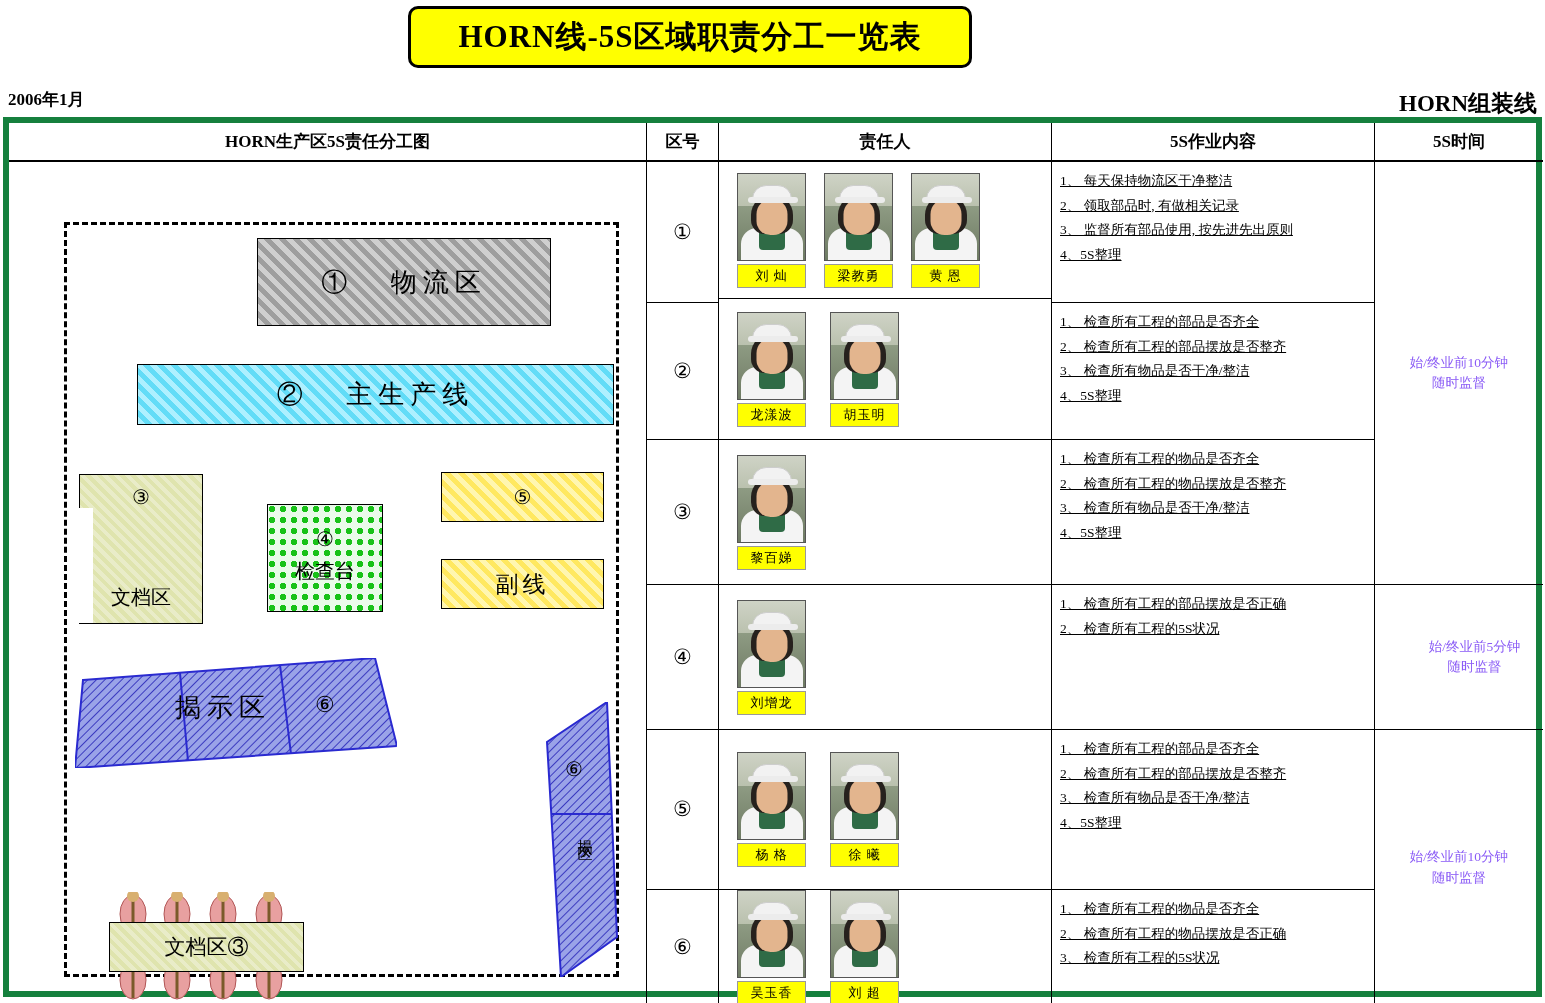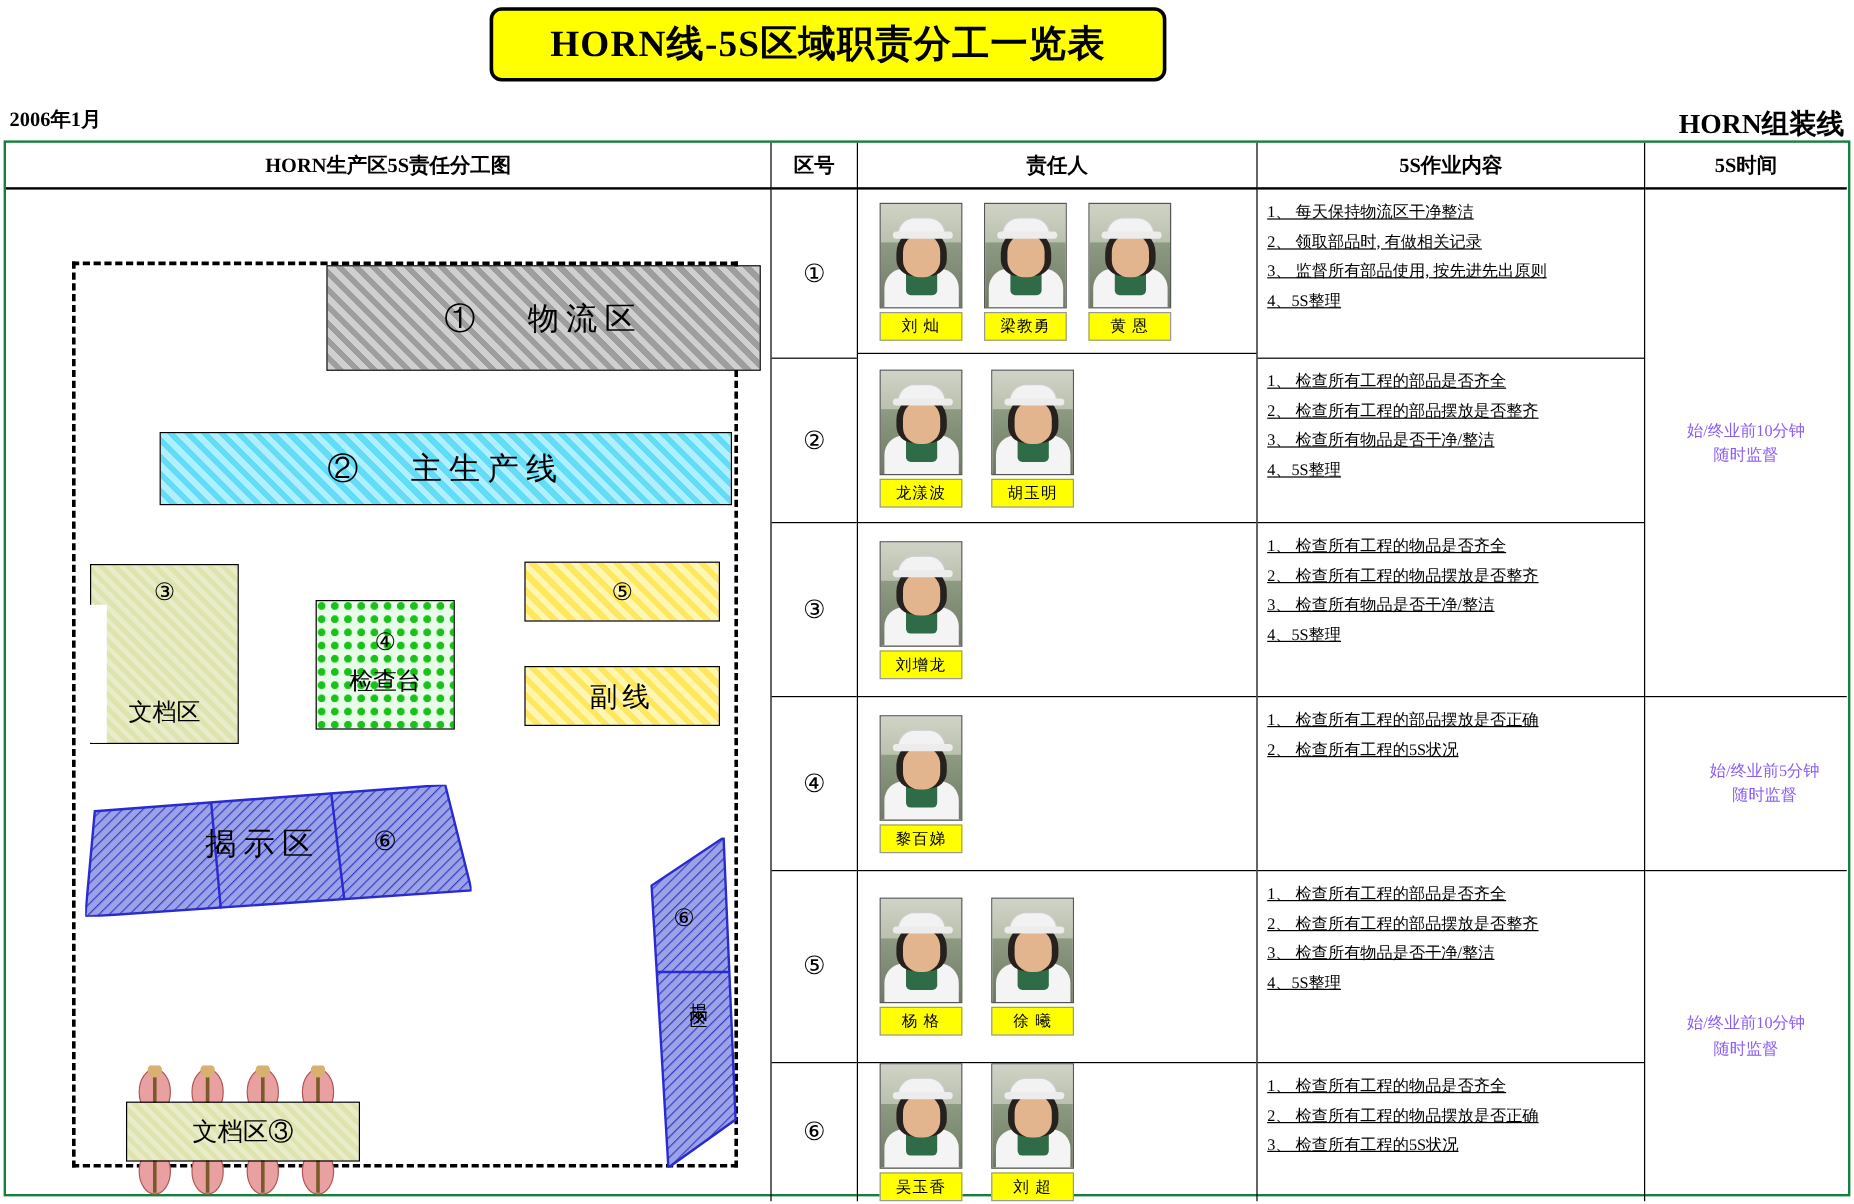--- a/index.html
+++ b/index.html
@@ -33,21 +33,21 @@
   .subhead .right {
     position: absolute; right: 8px; top: 0;
     font-family: "Liberation Serif", "DejaVu Serif", serif;
     font-size: 23px; font-weight: bold; color: #000;
   }
 
   
   .grid {
     position: absolute; left: 3px; top: 117px;
     width: 1539px; height: 880px;
-    border: 2px solid #15803d;
+    border: 6px solid #15803d;
     display: grid;
     grid-template-columns: 638px 72px 333px 323px 168px;
     grid-template-rows: 39px 1fr;
   }
   .hdr {
     border-right: 1px solid #000; border-bottom: 2px solid #000;
     display: flex; align-items: center; justify-content: center;
     font-family: "Liberation Serif", "DejaVu Serif", serif;
     font-size: 17px; font-weight: bold; color: #000;
   }
@@ -129,23 +129,23 @@
 
   
   .diagram { position: absolute; left: 0; top: 0; width: 638px; height: 100%; }
   .dash-box {
     position: absolute; left: 55px; top: 60px; width: 555px; height: 755px;
     border: 3px dashed #000;
   }
   .blk { position: absolute; display: flex; align-items: center; justify-content: center;
          font-family: "Liberation Serif", "DejaVu Serif", serif; color: #000; }
 
-  .blk-logistics { left: 248px; top: 63px; width: 362px; height: 88px;
-      border: 1px solid #000;
-      background: repeating-linear-gradient(45deg,#cfcfcf 0 5px,#9e9e9e 5px 10px); margin-left: 19px; }
+  .blk-logistics { left: 248px; top: 76px; width: 294px; height: 88px;
+      border: 1px solid #000;
+      background: repeating-linear-gradient(45deg,#cfcfcf 0 5px,#9e9e9e 5px 10px); }
   .blk-logistics .lbl { font-size: 26px; letter-spacing: 6px; }
 
   .blk-main { left: 128px; top: 202px; width: 477px; height: 61px;
       border: 1px solid #000;
       background: repeating-linear-gradient(45deg,#aef0ff 0 5px,#62dcf7 5px 10px); }
   .blk-main .lbl { font-size: 26px; letter-spacing: 6px; }
 
   .blk-doc-l { left: 70px; top: 312px; width: 124px; height: 150px;
       border: 1px solid #000;
       background: repeating-linear-gradient(45deg,#e9ecc8 0 4px,#dfe4ae 4px 8px); }
@@ -402,49 +402,49 @@
                   <div class="body"></div>
                   <div class="collar"></div>
                   <div class="hair"></div>
                   <div class="face"></div>
                   <div class="cap"></div>
                 </div>
               <div class="name-tag">胡玉明</div>
             </div>
           </div>
         </div>
+        <div class="row r3">
+          <div class="people">
+            <div class="person">
+              <div class="photo">
+                  <div class="bg-top"></div>
+                  <div class="bg-bot"></div>
+                  <div class="body"></div>
+                  <div class="collar"></div>
+                  <div class="hair"></div>
+                  <div class="face"></div>
+                  <div class="cap"></div>
+                </div>
+              <div class="name-tag">黎百娣</div>
+            </div>
+          </div>
+        </div>
         <div class="row r4">
           <div class="people">
             <div class="person">
               <div class="photo">
                   <div class="bg-top"></div>
                   <div class="bg-bot"></div>
                   <div class="body"></div>
                   <div class="collar"></div>
                   <div class="hair"></div>
                   <div class="face"></div>
                   <div class="cap"></div>
                 </div>
               <div class="name-tag">刘增龙</div>
-            </div>
-          </div>
-        </div>
-        <div class="row r3">
-          <div class="people">
-            <div class="person">
-              <div class="photo">
-                  <div class="bg-top"></div>
-                  <div class="bg-bot"></div>
-                  <div class="body"></div>
-                  <div class="collar"></div>
-                  <div class="hair"></div>
-                  <div class="face"></div>
-                  <div class="cap"></div>
-                </div>
-              <div class="name-tag">黎百娣</div>
             </div>
           </div>
         </div>
         <div class="row r5">
           <div class="people">
             <div class="person">
               <div class="photo">
                   <div class="bg-top"></div>
                   <div class="bg-bot"></div>
                   <div class="body"></div>

